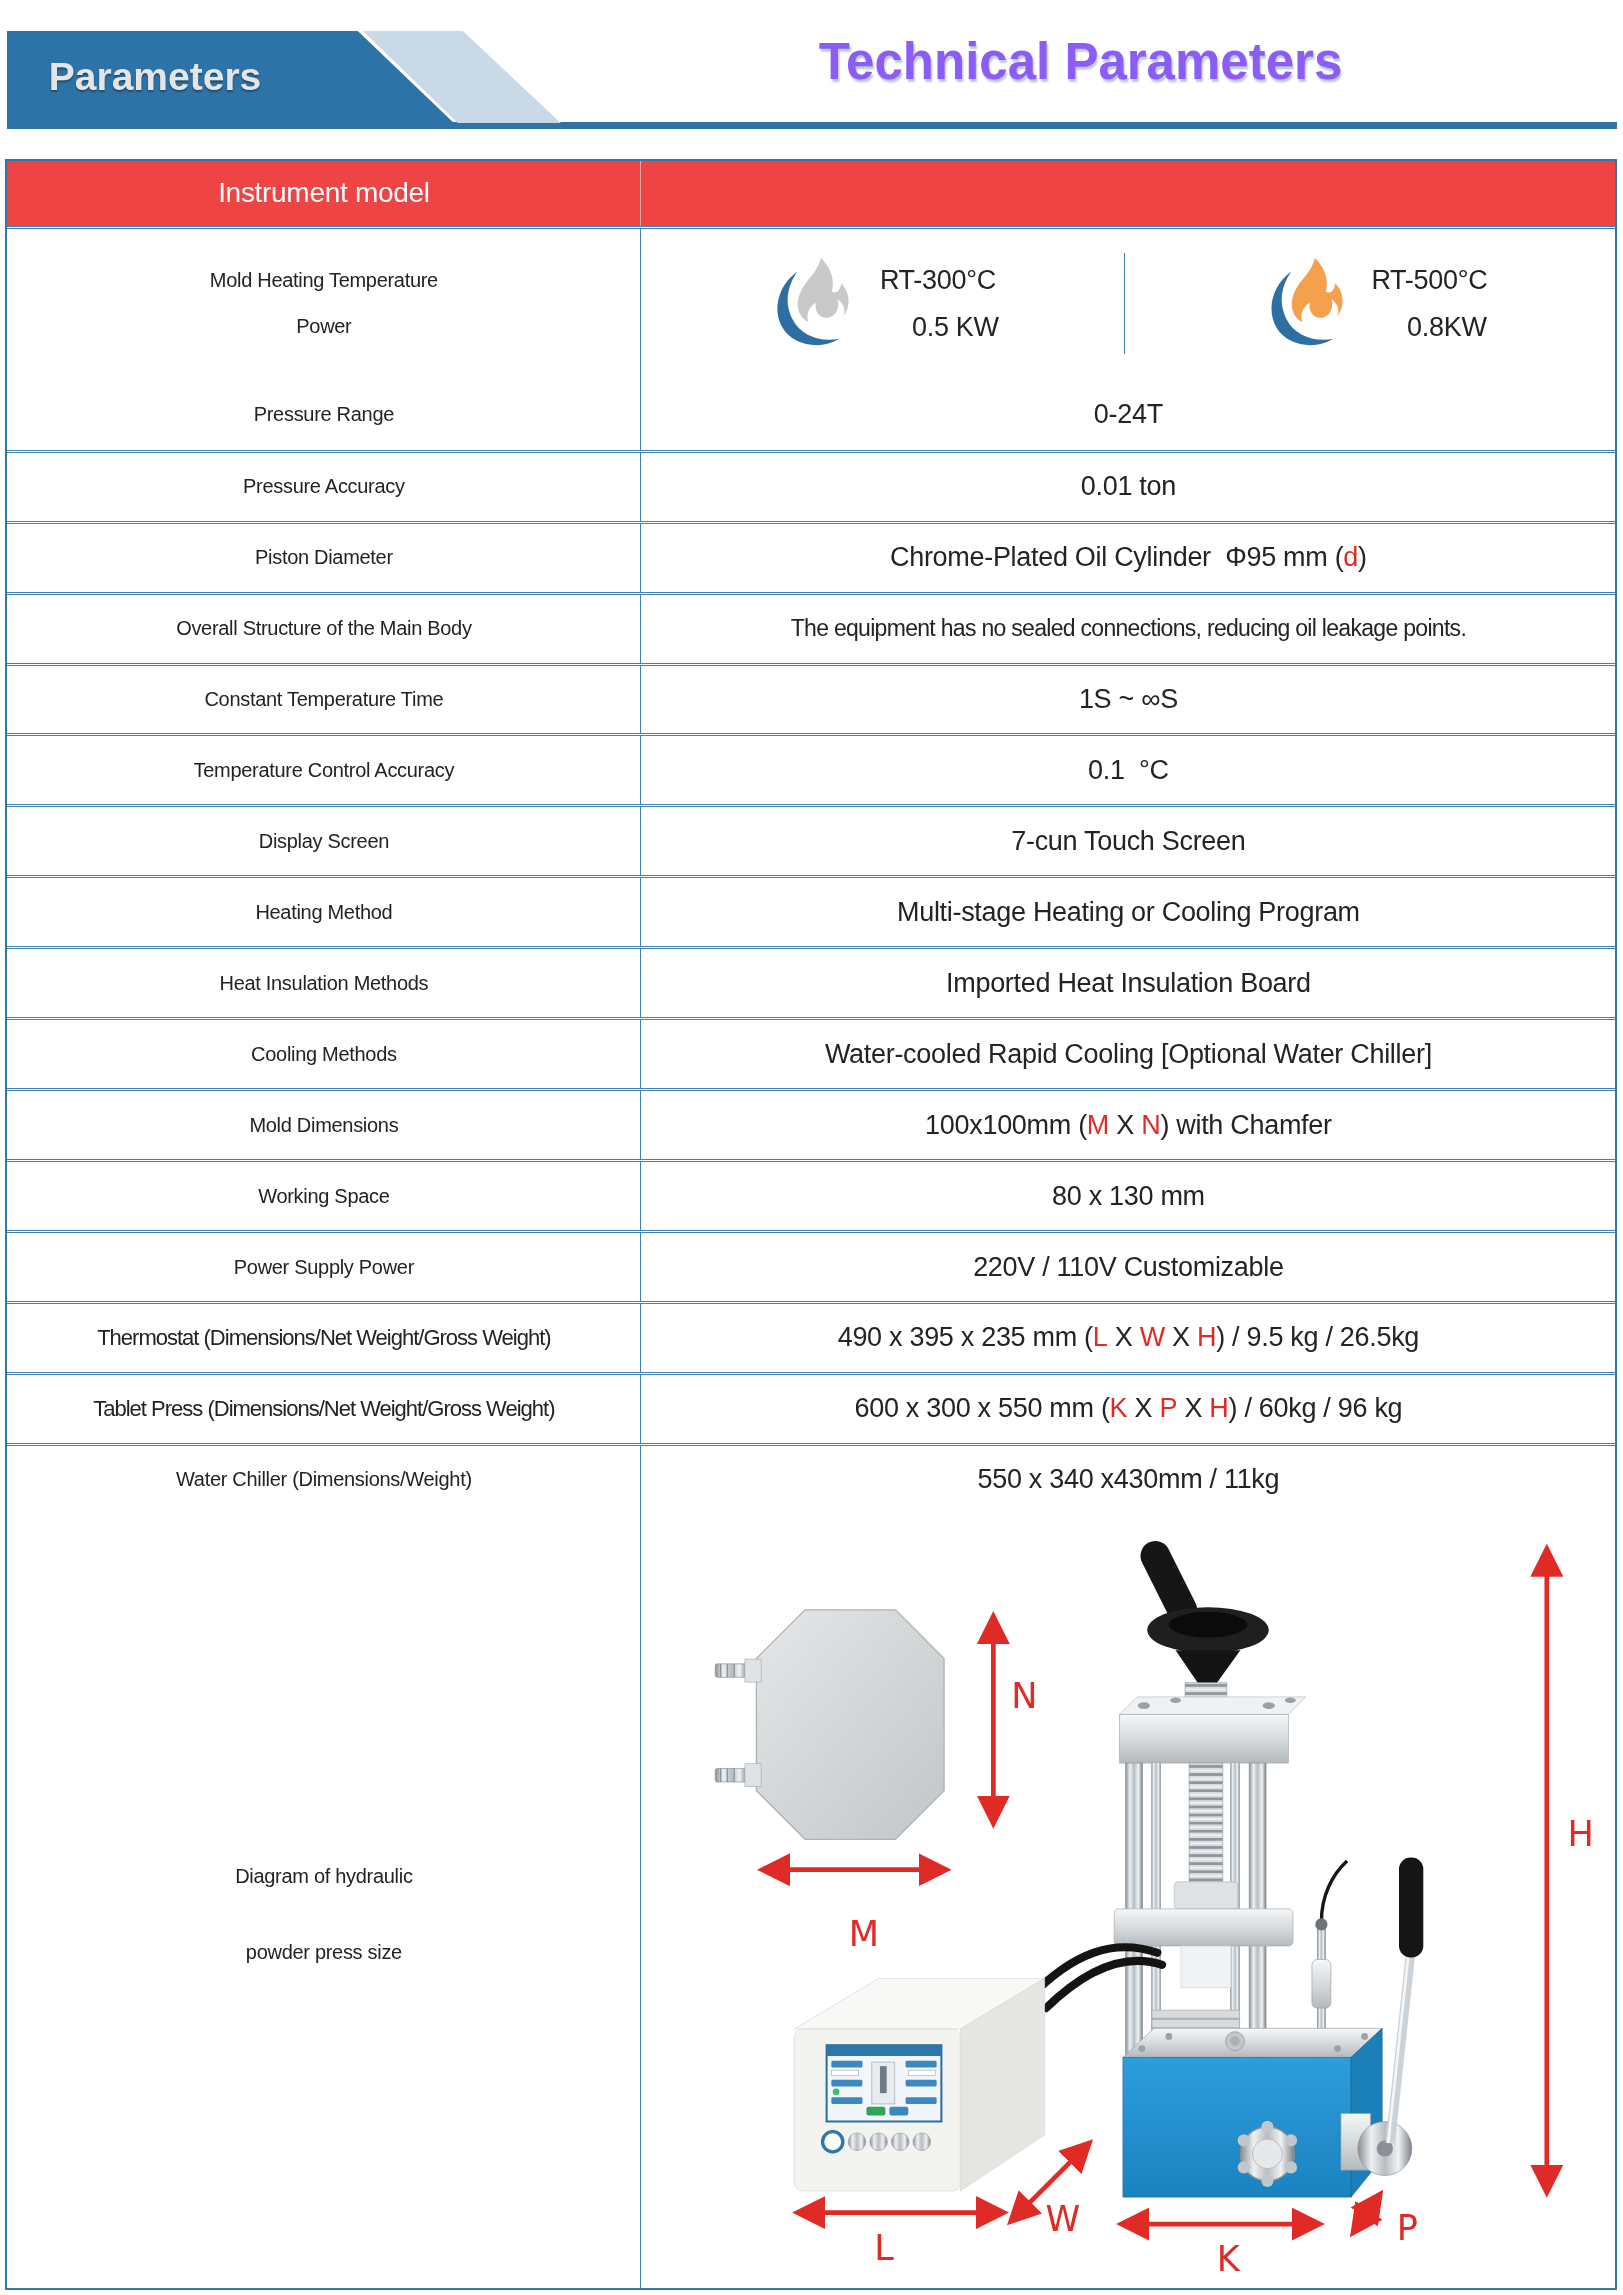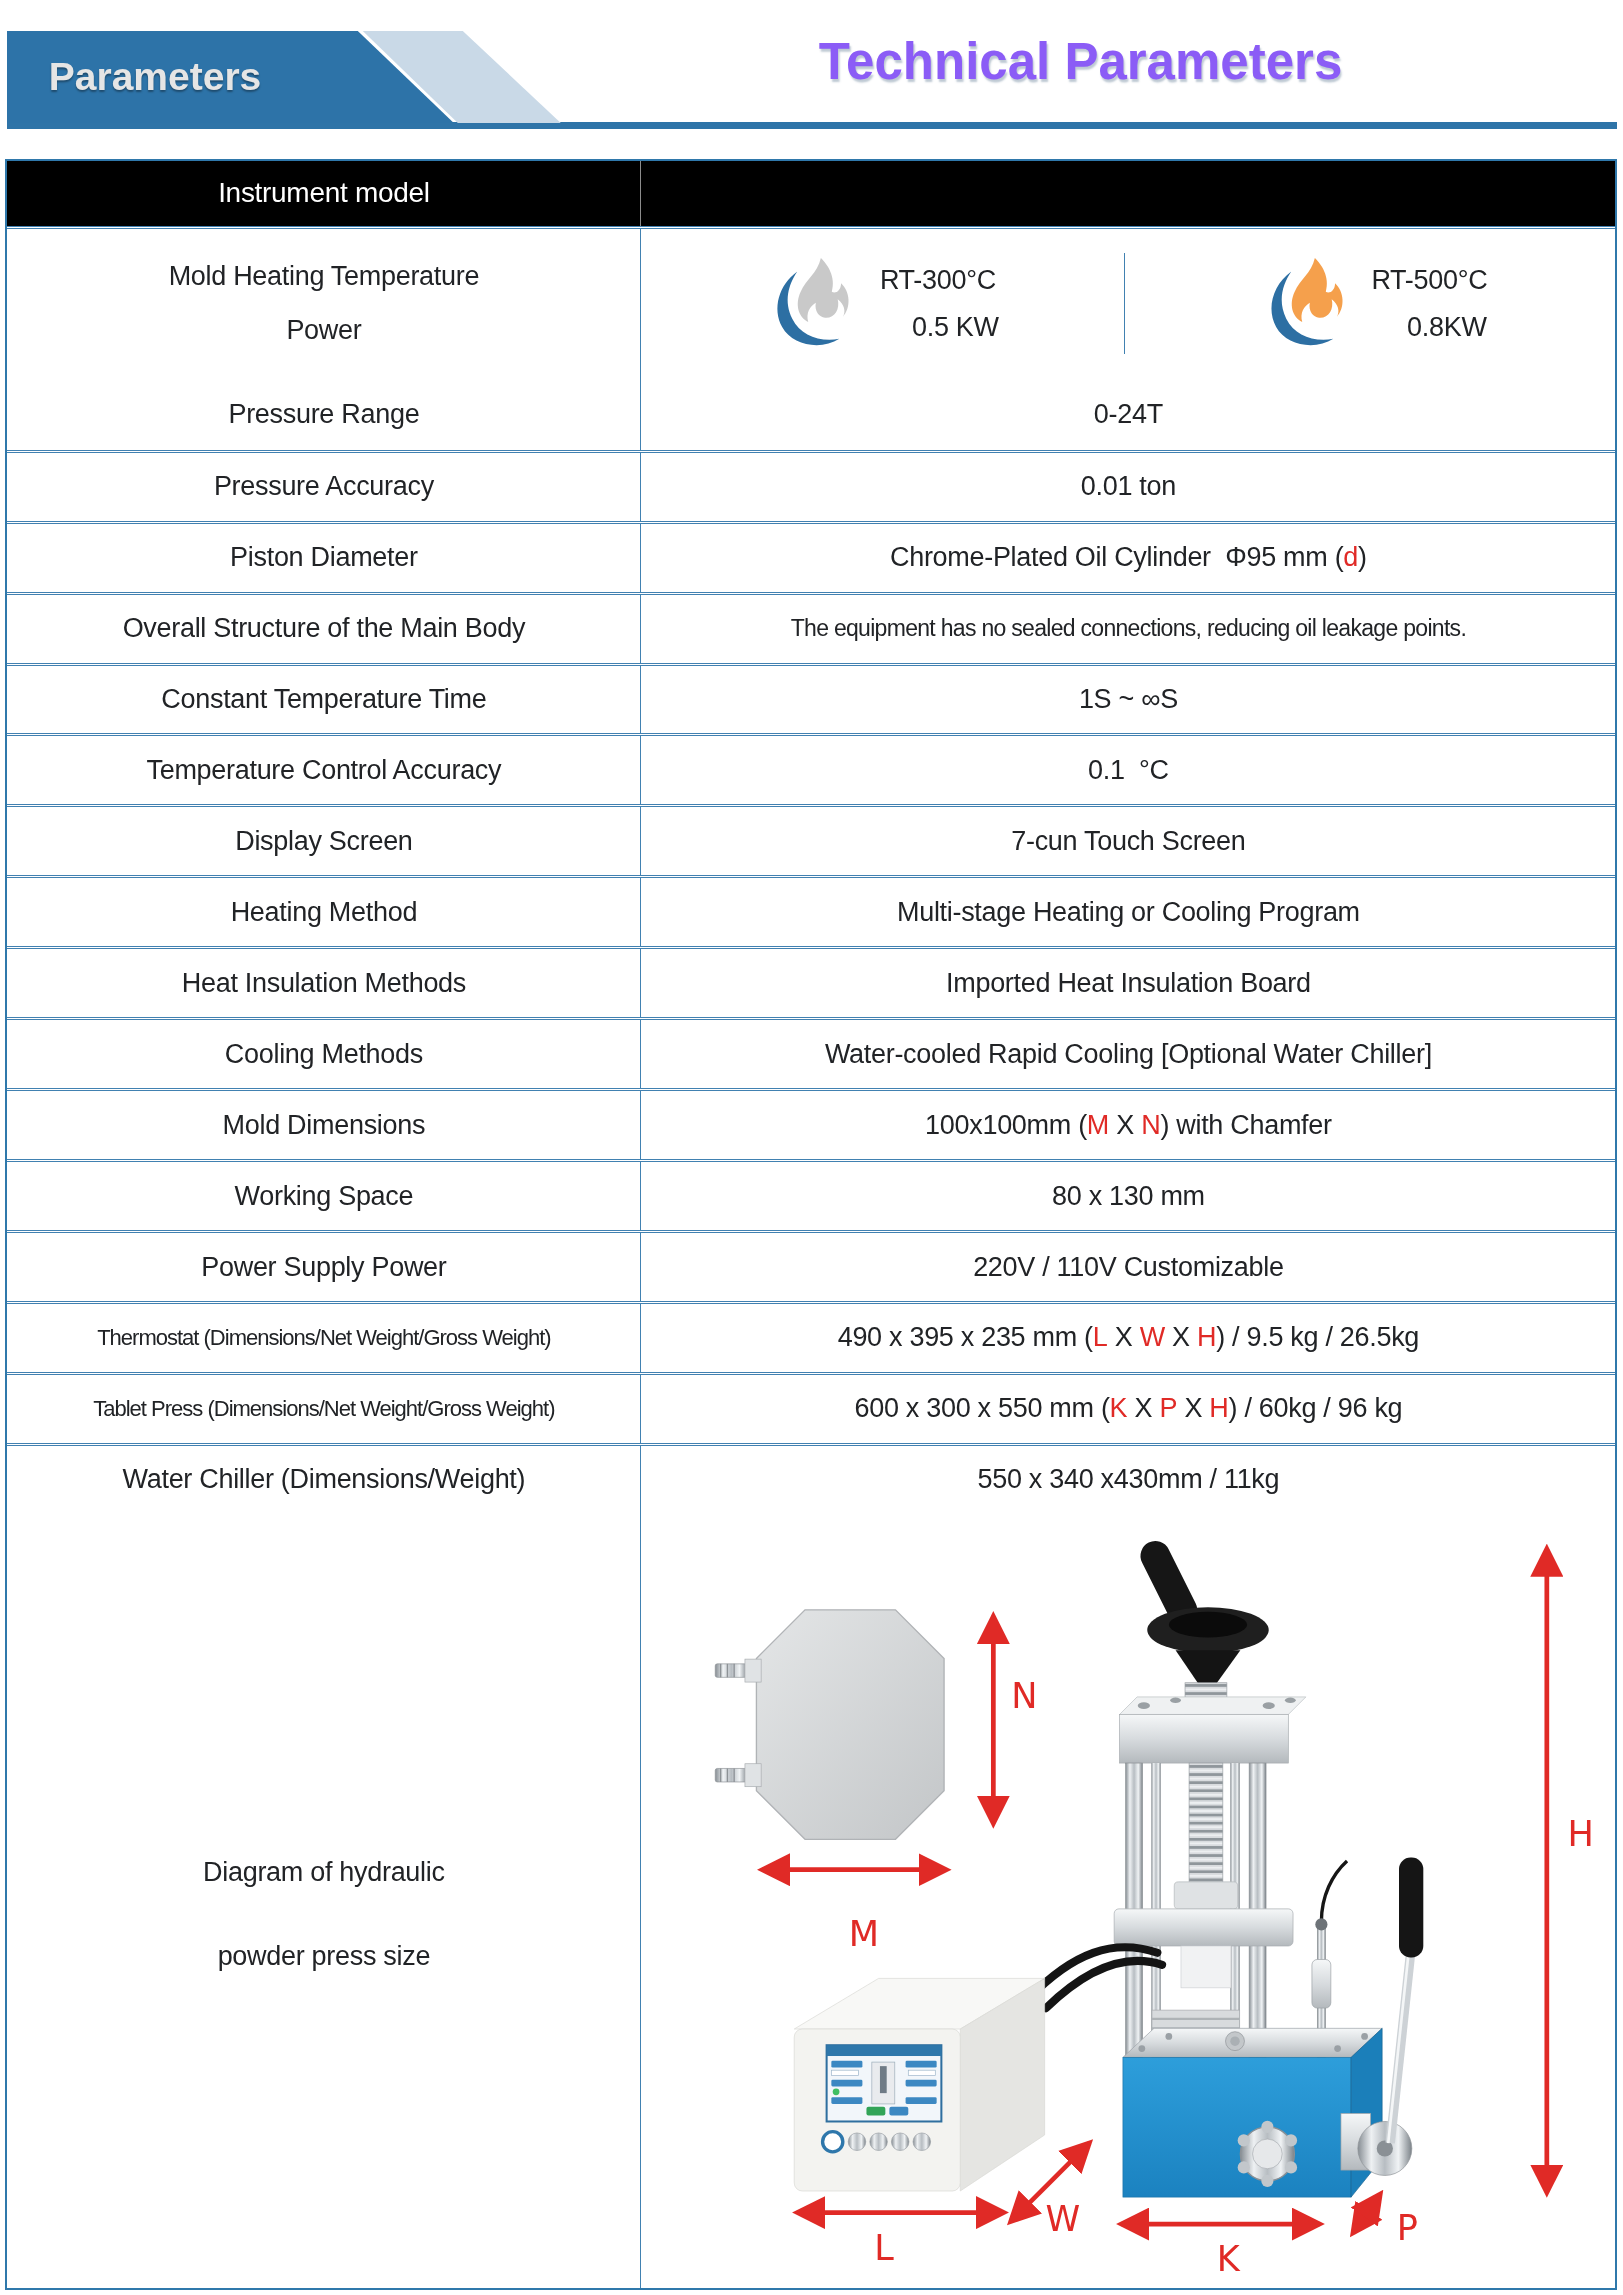--- a/index.html
+++ b/index.html
@@ -18,25 +18,25 @@
     text-shadow:0 2px 2px rgba(0,0,0,.35); }
   .hdr-title { position:absolute; left:770px; top:32px; width:621px; text-align:center;
     font-size:51px; font-weight:bold; color:#8b5cf6; letter-spacing:0;
     text-shadow:1.4px 2.7px 2px rgba(70,100,130,.35); }
   
   .ptable { position:absolute; left:5.4px; top:159px; width:1612px; height:2131px;
     border:2px solid #2f78ab; background:#fff; display:flex; flex-direction:column; }
   .t-row { display:flex; width:100%; }
   .t-row + .t-row { border-top:3.4px double #4181b1; }
   .t-label { width:634px; border-right:1.4px solid #4181b1; display:flex; flex-direction:column;
-    align-items:center; justify-content:center; text-align:center; font-size:27px; }
+    align-items:center; justify-content:center; text-align:center; font-size:20px; }
   .t-value { flex:1; display:flex; align-items:center; justify-content:center; text-align:center;
     font-size:27px; white-space:pre-wrap; }
   .t-value .red { color:#e02a26; }
-  .header-row { height:65px; background:#000000; color:#ffffff; }
+  .header-row { height:65px; background:#ef4444; color:#ffffff; }
   .header-row .t-label { border-right-color:rgba(255,255,255,.55); font-size:28px; }
   .header-row .t-value { font-size:28px; }
   .simple { height:71px; }
   .t-label.small { font-size:22px; letter-spacing:-1px; }
   .t-value.condensed { font-size:23px; letter-spacing:-0.7px; }
   .rows-mount { display:contents; }
   
   .mold-row { height:153px; }
   .mold-row .t-label div + div { margin-top:23px; }
   .mh-split { flex:1; display:flex;gap:8px; }

